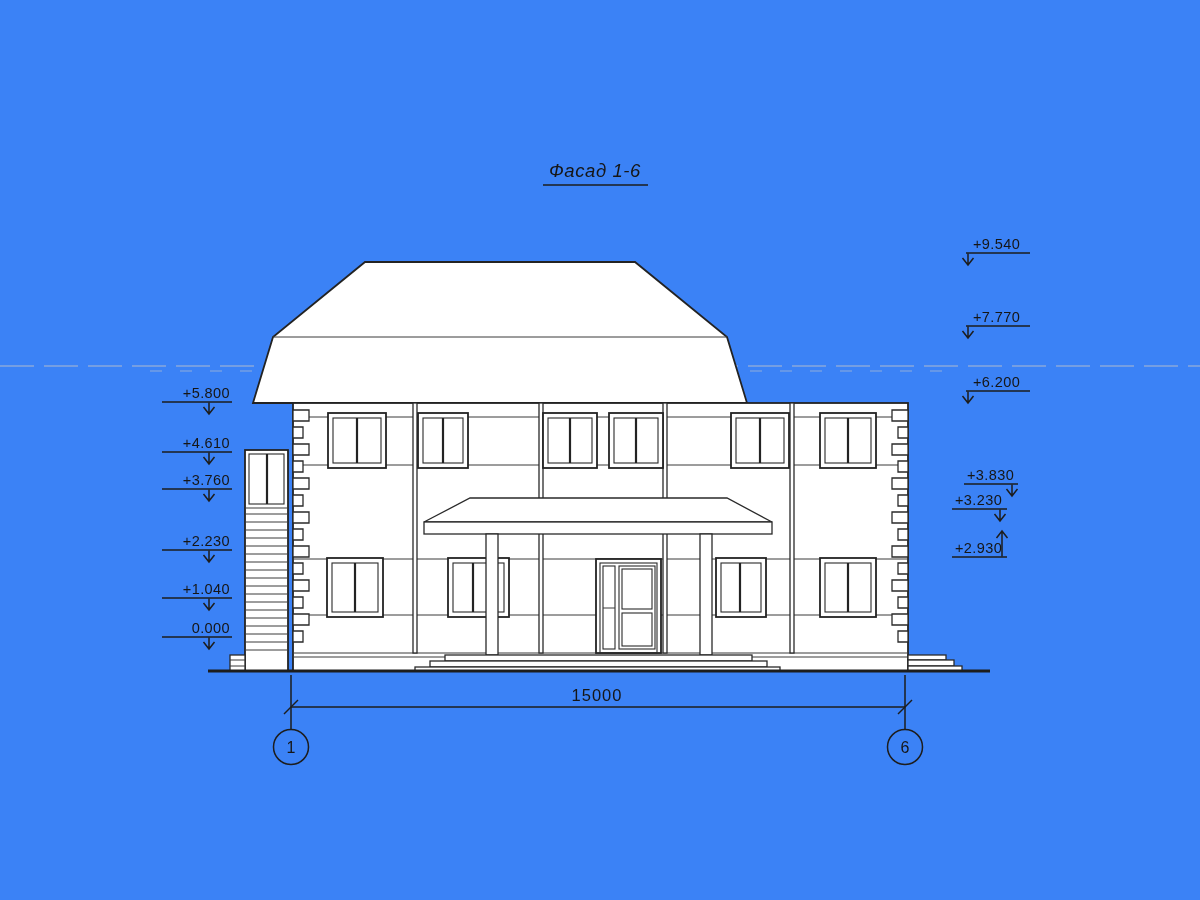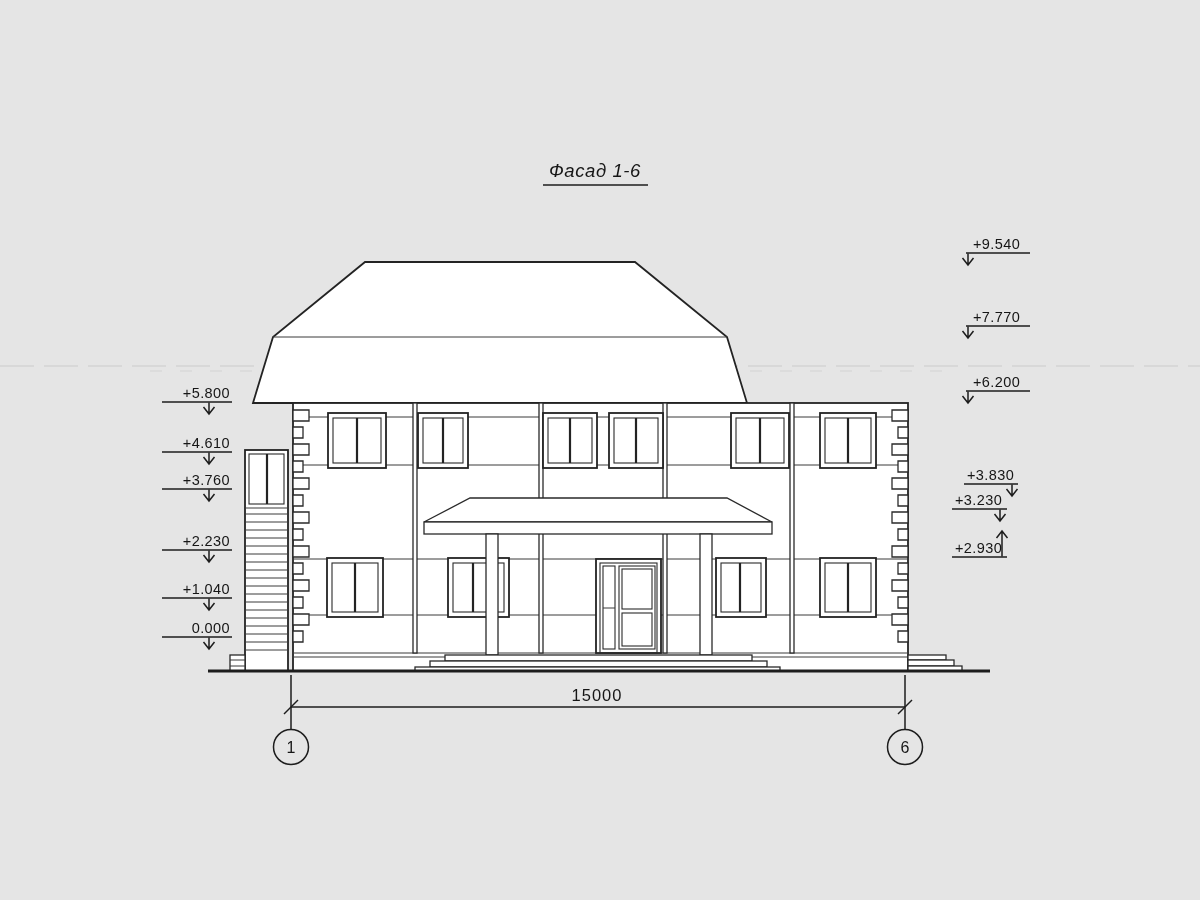--- a/index.html
+++ b/index.html
@@ -1,16 +1,16 @@
 <!DOCTYPE html>
 <html><head>
 <meta charset="utf-8">
 <style>
   html,body{margin:0;padding:0;background:#fff;}
-  .sheet{position:relative;width:1200px;height:900px;background:#e5e5e5;overflow:hidden;
+  .sheet{position:relative;width:1200px;height:900px;background:#3b82f6;overflow:hidden;
          font-family:"Liberation Sans",sans-serif;text-decoration:underline;}
   svg{position:absolute;left:0;top:0;}
   .ln{stroke:#2a2a2a;stroke-width:1.3;fill:none;}
   .thin{stroke:#3a3a3a;stroke-width:1;}
   .out{stroke:#232323;stroke-width:1.8;fill:#fff;}
   .white{fill:#fff;stroke:#2a2a2a;stroke-width:1.3;}
   .wf{fill:#fff;stroke:#232323;stroke-width:1.8;}
   .wi{fill:none;stroke:#2a2a2a;stroke-width:1.1;}
   .wm{stroke:#232323;stroke-width:2.2;}
   .mark{stroke:#1d1d1d;stroke-width:1.5;fill:none;}

